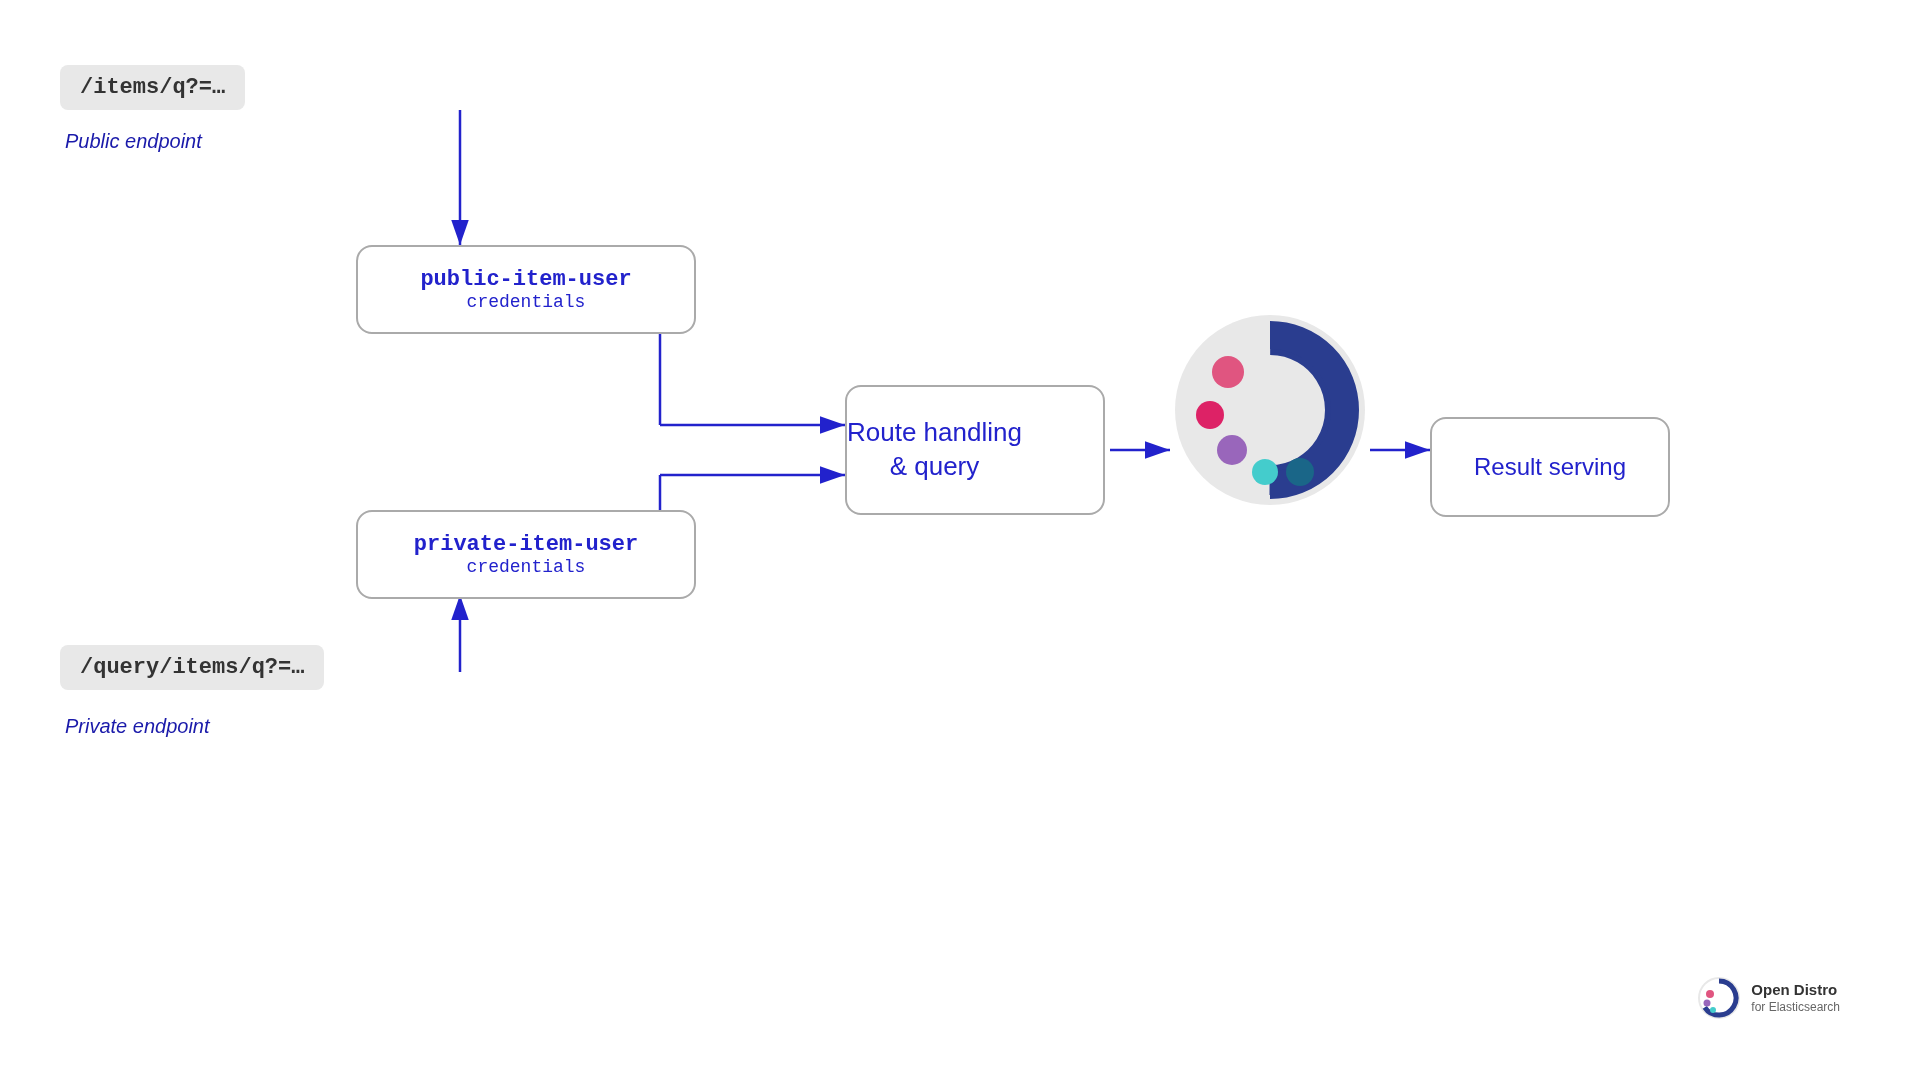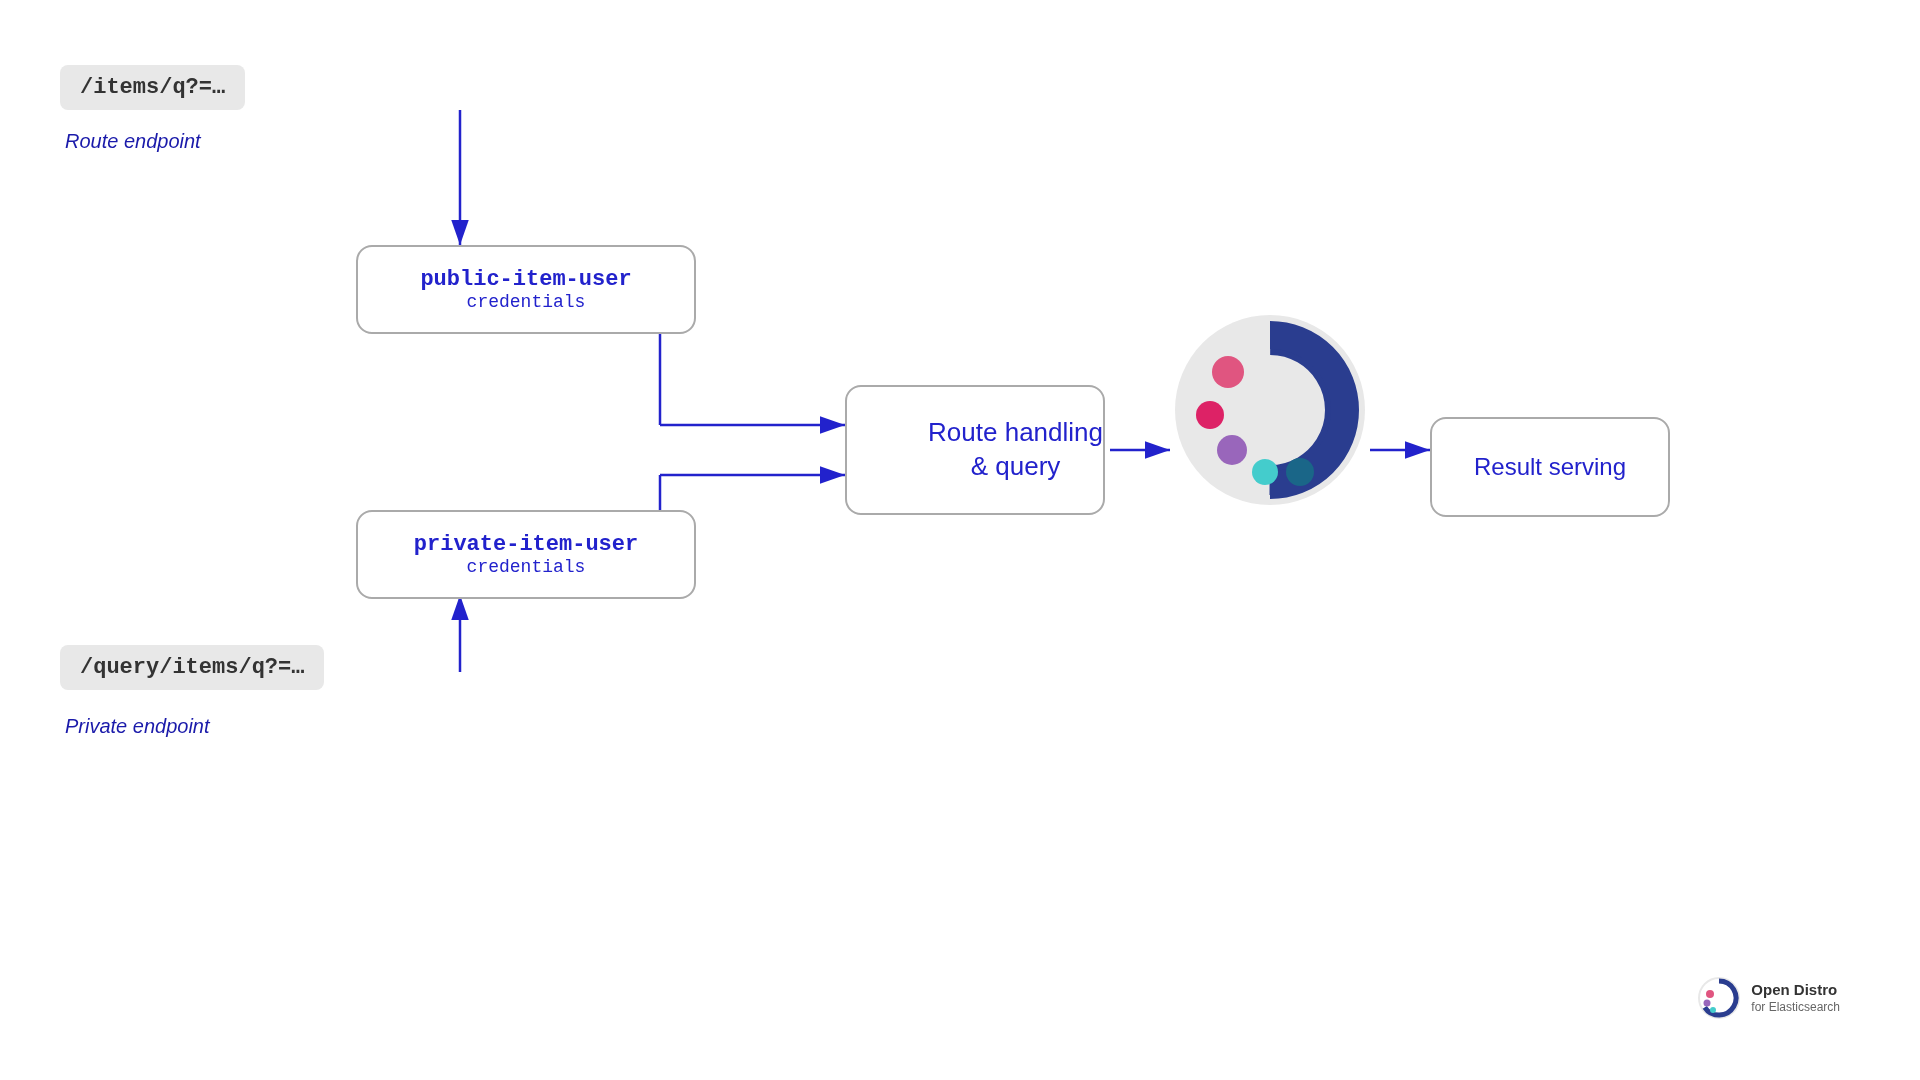--- a/index.html
+++ b/index.html
@@ -67,21 +67,21 @@
     }
 
     
     .route-box {
       position: absolute;
       background: #fff;
       border: 2px solid #aaa;
       border-radius: 16px;
       display: flex;
       align-items: center;
-      justify-content: flex-end;
+      justify-content: flex-start;
       text-align: center;
       width: 260px;
       height: 130px;
     }
 
     .route-box-text {
       font-size: 26px;
       color: #2222cc;
       line-height: 1.3;
     }
@@ -170,21 +170,21 @@
     <line x1="460" y1="672" x2="460" y2="595" stroke="#2222cc" stroke-width="2.5" marker-end="url(#arrowhead)"></line>
 
     <line x1="1110" y1="450" x2="1170" y2="450" stroke="#2222cc" stroke-width="2.5" marker-end="url(#arrowhead)"></line>
 
     <line x1="1370" y1="450" x2="1430" y2="450" stroke="#2222cc" stroke-width="2.5" marker-end="url(#arrowhead)"></line>
   </svg>
 
   <div class="endpoint-box" style="left: 60px; top: 65px;">
     <span>/items/q?=…</span>
   </div>
-  <div class="endpoint-label" style="left: 65px; top: 130px;">Route endpoint</div>
+  <div class="endpoint-label" style="left: 65px; top: 130px;">Public endpoint</div>
 
   <div class="cred-box" style="left: 320px; top: 245px;">
     <span class="cred-box-line1">public-item-user</span>
     <span class="cred-box-line2">credentials</span>
   </div>
 
   <div class="endpoint-box" style="left: 60px; top: 645px;">
     <span>/query/items/q?=…</span>
   </div>
   <div class="endpoint-label" style="left: 65px; top: 715px;">Private endpoint</div>

